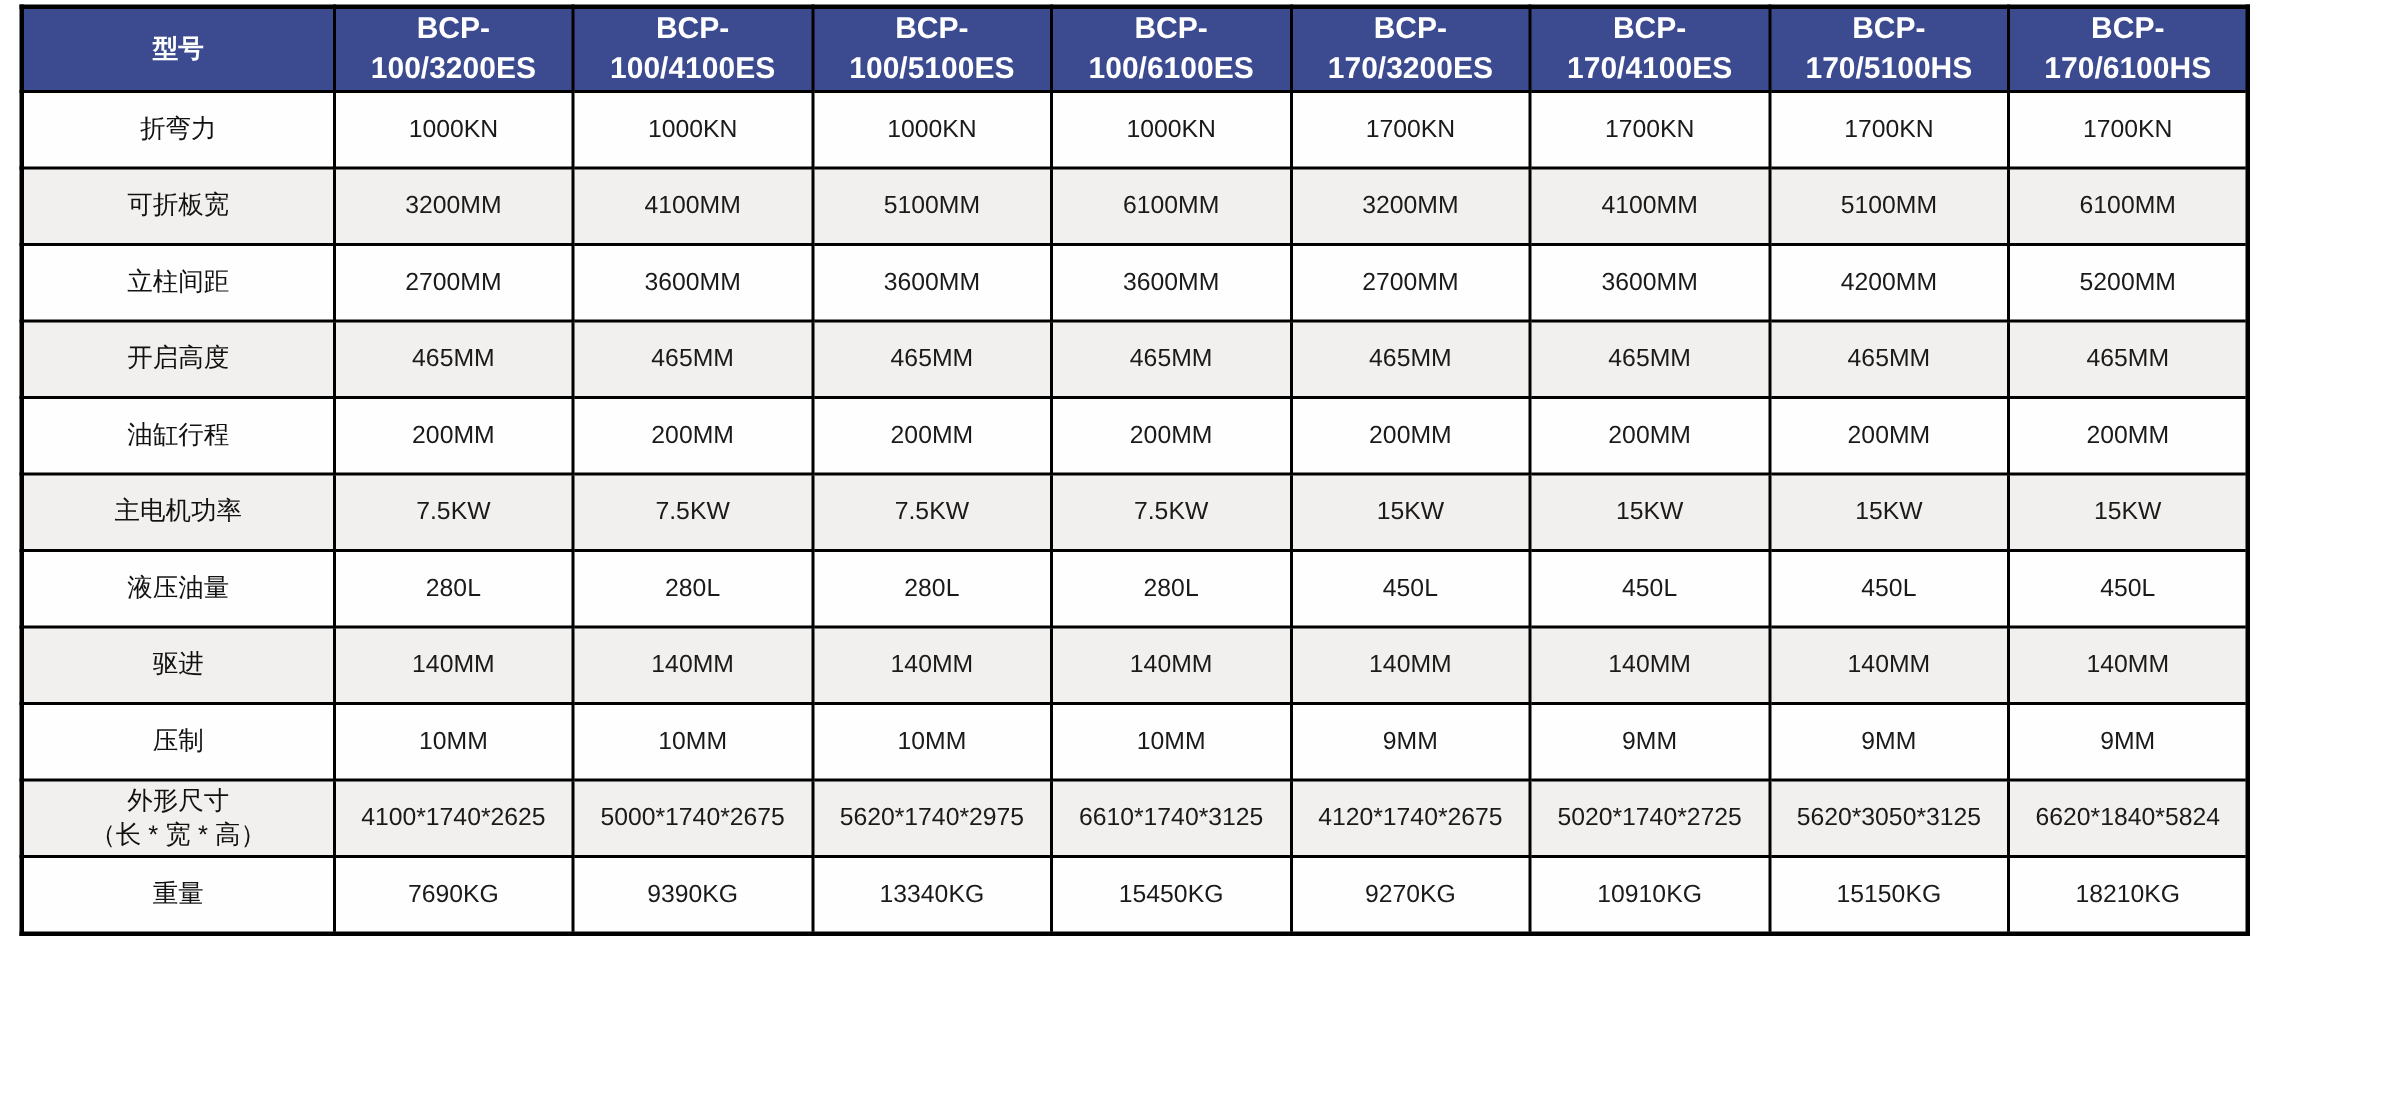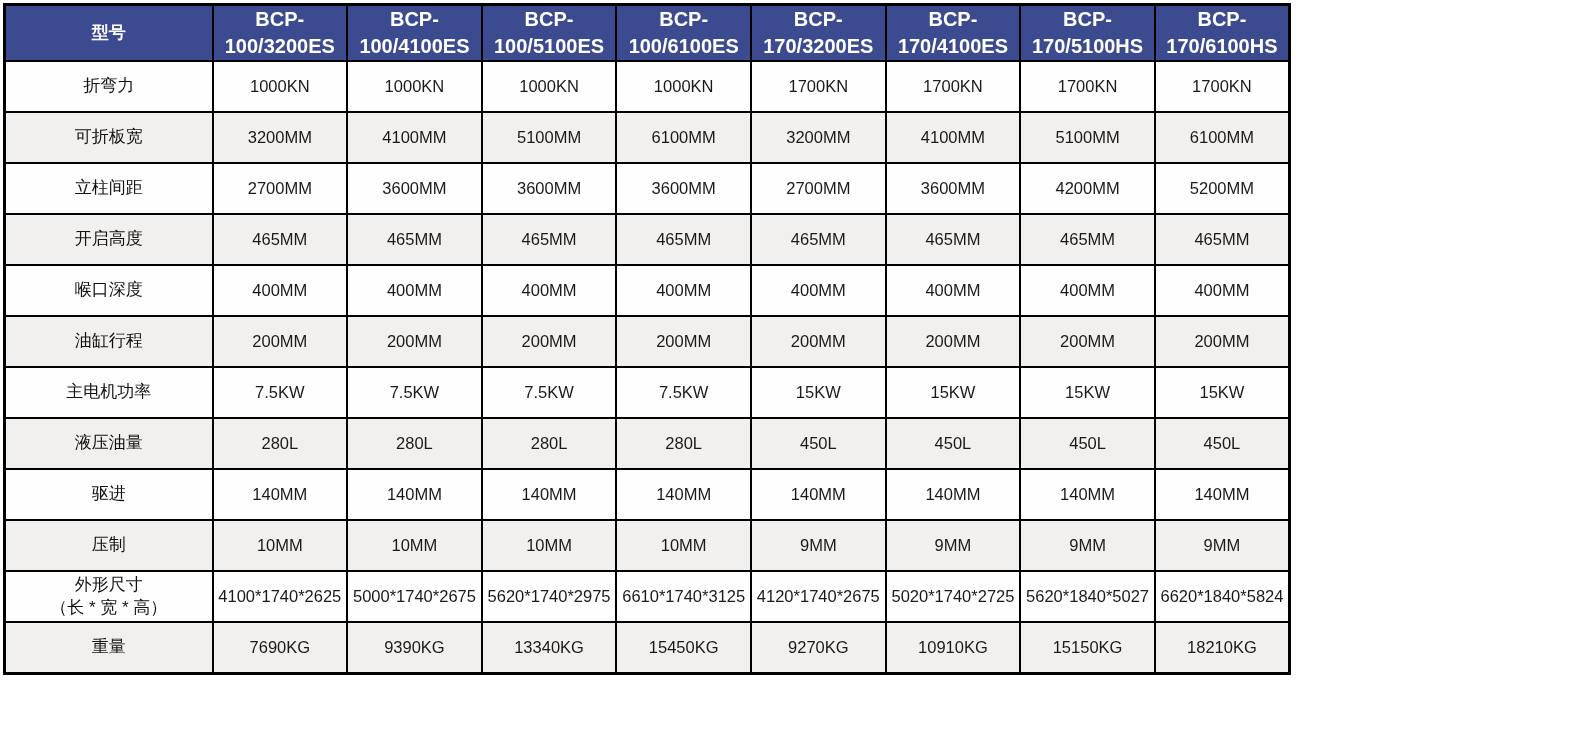--- a/index.html
+++ b/index.html
@@ -6,22 +6,22 @@
   html, body { margin: 0; padding: 0; background: #ffffff; }
   .page {
     width: 1595px;
     height: 745px;
     background: #ffffff;
     font-family: "Liberation Sans", "DejaVu Sans", sans-serif;
   }
   table.spec-table {
     border-collapse: collapse;
     table-layout: fixed;
-    width: 1288px;
-    margin: 3px 0 0 3px;
+    width: 1487px;
+    margin: 3px 0 0 13px;
     border: 3px solid var(--border-color, #000);
   }
   th, td {
     border: 2px solid var(--border-color, #000);
     padding: 0 4px;
     text-align: center;
     vertical-align: middle;
   }
   thead th {
     background: var(--header-bg, #3c4b8f);
@@ -119,31 +119,20 @@
           <td>465MM</td>
           <td>465MM</td>
           <td>465MM</td>
           <td>465MM</td>
           <td>465MM</td>
           <td>465MM</td>
           <td>465MM</td>
           <td>465MM</td>
         </tr>
         <tr>
-          <th class="row-label">喉口深度</th>
-          <td>400MM</td>
-          <td>400MM</td>
-          <td>400MM</td>
-          <td>400MM</td>
-          <td>400MM</td>
-          <td>400MM</td>
-          <td>400MM</td>
-          <td>400MM</td>
-        </tr>
-        <tr>
           <th class="row-label">油缸行程</th>
           <td>200MM</td>
           <td>200MM</td>
           <td>200MM</td>
           <td>200MM</td>
           <td>200MM</td>
           <td>200MM</td>
           <td>200MM</td>
           <td>200MM</td>
         </tr>
@@ -193,21 +182,21 @@
         </tr>
         <tr>
           <th class="row-label">外形尺寸
 （长 * 宽 * 高）</th>
           <td>4100*1740*2625</td>
           <td>5000*1740*2675</td>
           <td>5620*1740*2975</td>
           <td>6610*1740*3125</td>
           <td>4120*1740*2675</td>
           <td>5020*1740*2725</td>
-          <td>5620*1840*5027</td>
+          <td>5620*3050*3125</td>
           <td>6620*1840*5824</td>
         </tr>
         <tr>
           <th class="row-label">重量</th>
           <td>7690KG</td>
           <td>9390KG</td>
           <td>13340KG</td>
           <td>15450KG</td>
           <td>9270KG</td>
           <td>10910KG</td>

